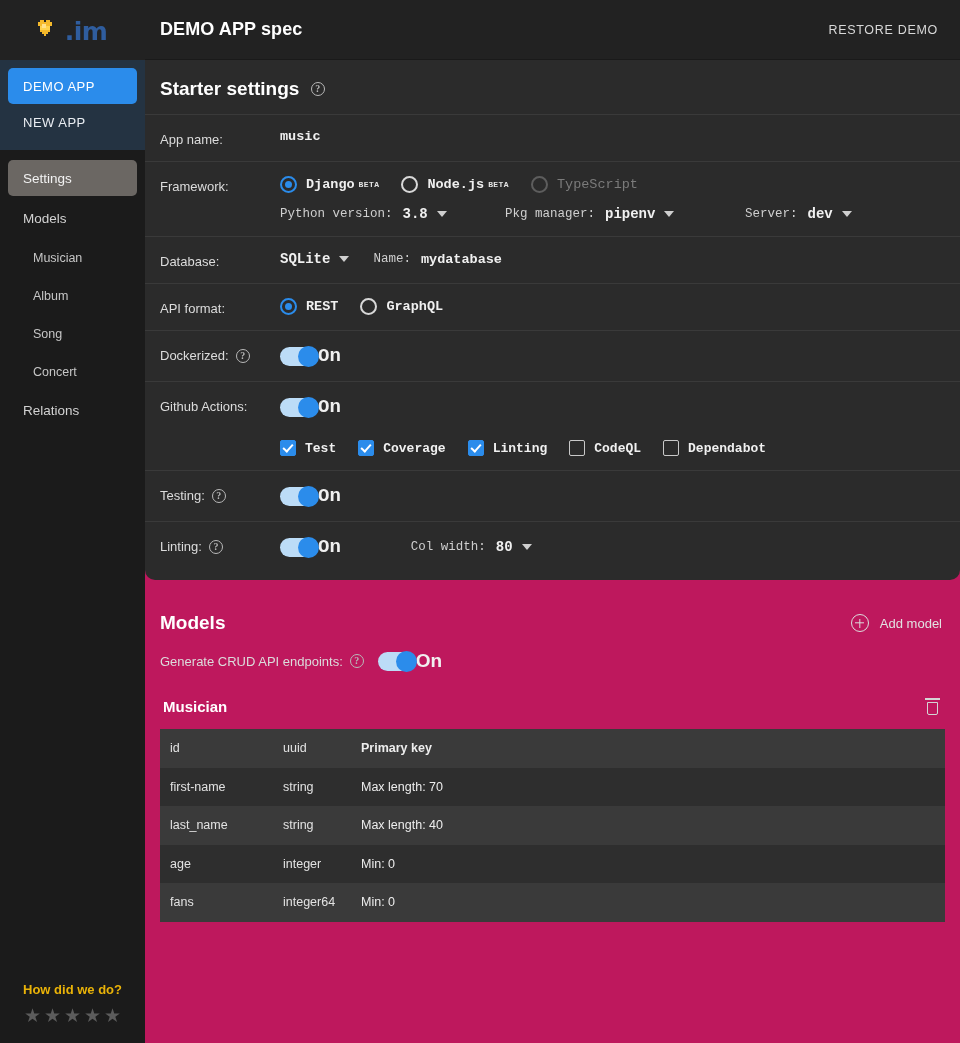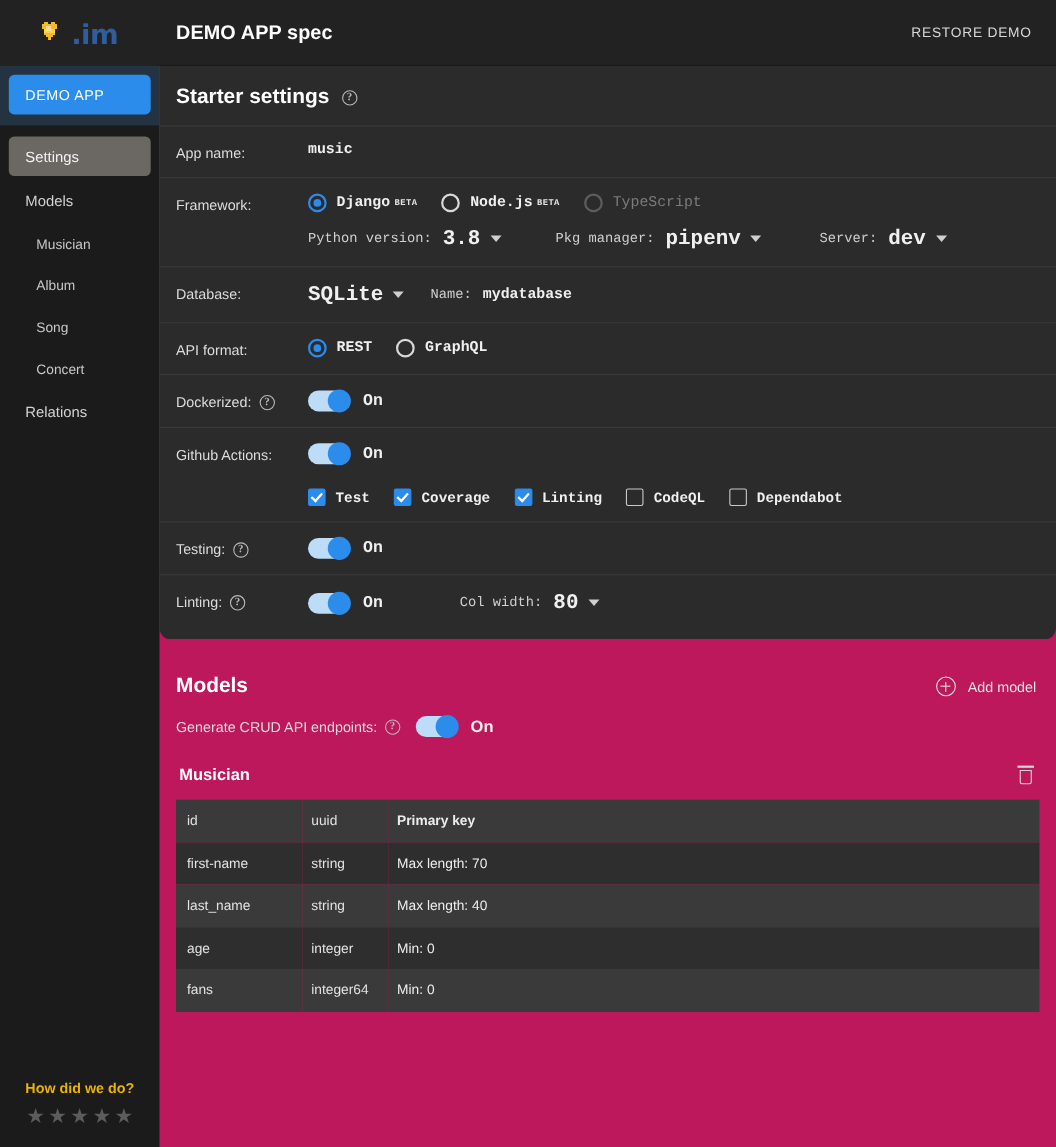--- a/index.html
+++ b/index.html
@@ -286,21 +286,21 @@
     font-size: 12.5px;
     color: #cfcfcf;
     margin-right: 10px;
   }
   .dd {
     display: flex;
     align-items: center;
     cursor: pointer;
   }
   .dd-value {
-    font-size: 19px;
+    font-size: 14px;
     font-weight: 700;
     color: #f0f0f0;
     margin-right: 9px;
   }
   .caret {
     width: 0; height: 0;
     border-left: 5px solid transparent;
     border-right: 5px solid transparent;
     border-top: 6px solid #cfcfcf;
   }
@@ -319,24 +319,23 @@
     content: "";
     position: absolute;
     top: -1px;
     right: -1px;
     width: 21px;
     height: 21px;
     border-radius: 50%;
     background: #2b8ceb;
   }
   .toggle-text {
-    font-size: 15px;
+    font-size: 19px;
     font-weight: 700;
     color: #f0f0f0;
-    margin-left: 12px;
   }
 
   
   .cb-opt {
     display: flex;
     align-items: center;
     margin-right: 22px;
     cursor: pointer;
   }
   .cb {
@@ -499,20 +498,23 @@
     <div class="topbar-title">DEMO APP spec</div>
     <div class="restore-demo">RESTORE DEMO</div>
   </div>
 
   <div class="body-wrap">
 
     <div class="sidebar">
       <div class="sidebar-apps">
         <div class="app-pill active">
           <span>DEMO APP</span>
+        </div>
+        <div class="app-pill">
+          <span>NEW APP</span>
         </div>
       </div>
 
       <div class="sidebar-nav">
         <div class="nav-item selected">
           <span>Settings</span>
         </div>
         <div class="nav-item">
           <span>Models</span>
         </div>

